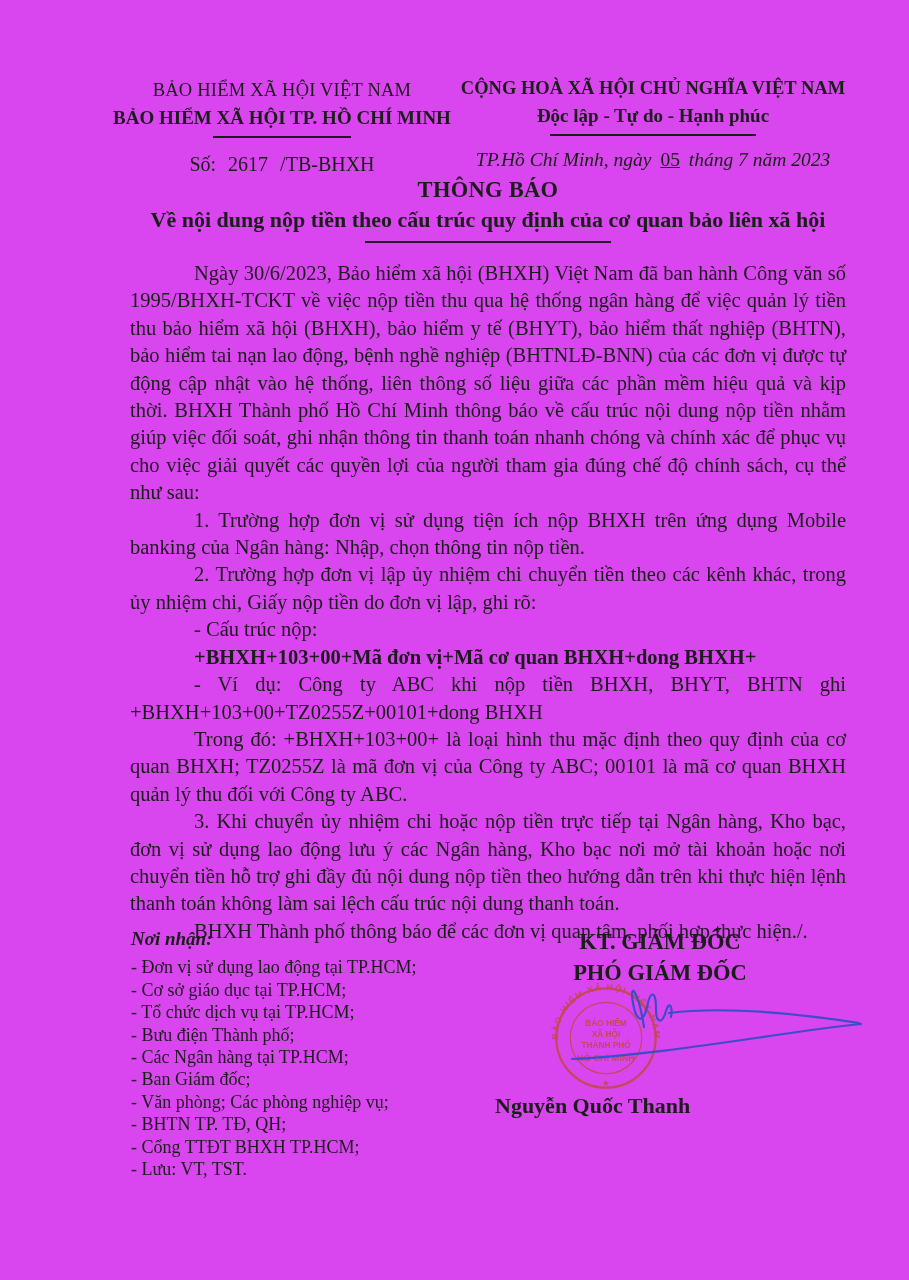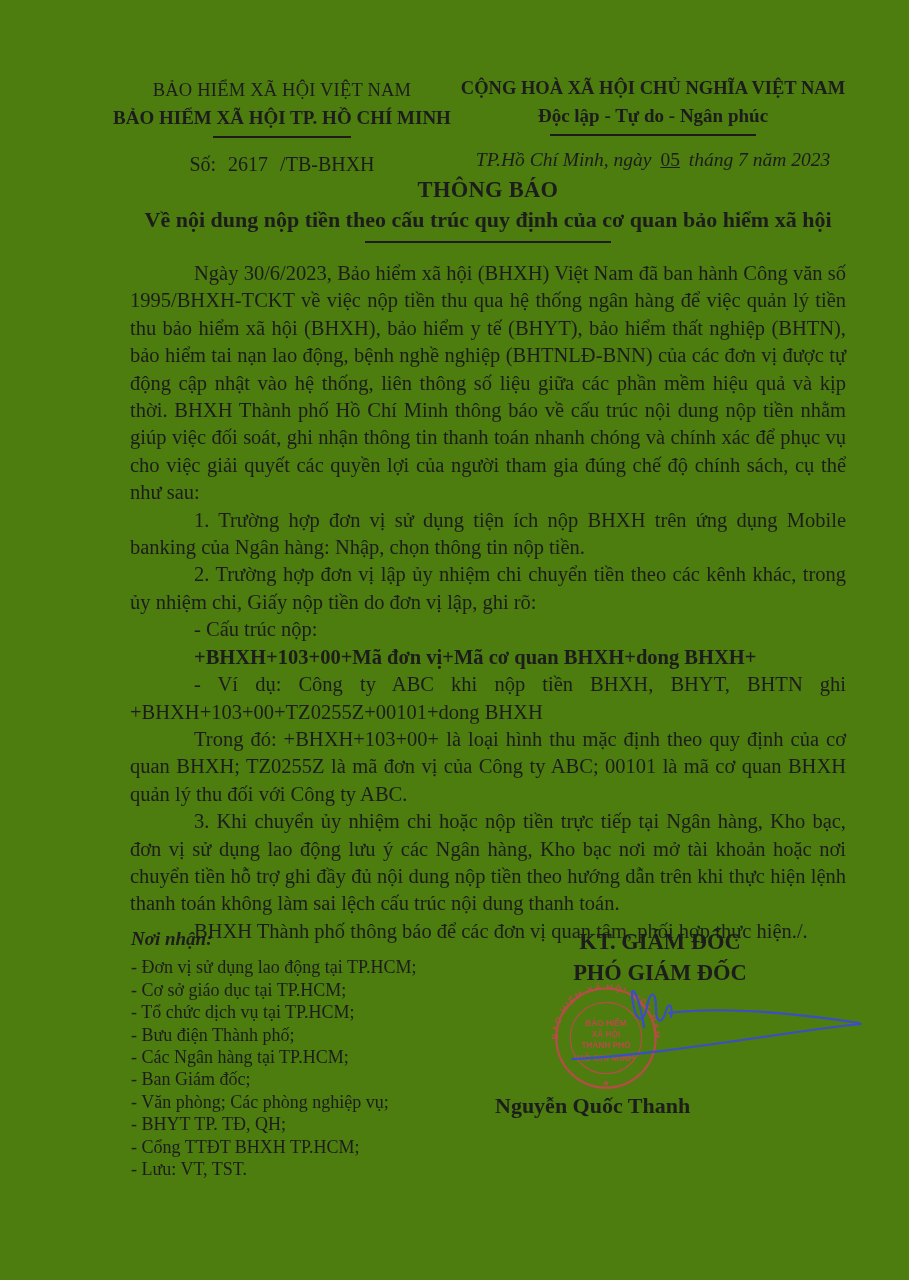--- a/index.html
+++ b/index.html
@@ -1,18 +1,18 @@
 <!DOCTYPE html>
 <html><head>
 <meta charset="utf-8">
 <style>
   html,body { margin:0; padding:0; background:#e8e8e8; }
   .page {
     position:relative; width:909px; height:1280px; margin:0 auto;
-    background:#4d7c0f; color:#1c1c1c;
+    background:#d946ef; color:#1c1c1c;
     font-family:"Liberation Serif","DejaVu Serif",serif;
     overflow:hidden;
   }
   
   .hdr-left  { position:absolute; left:92px;  top:80px; width:380px; text-align:center; }
   .hdr-right { position:absolute; left:452px; top:78px; width:402px; text-align:center; }
   .hdr-l1 { font-size:18.5px; letter-spacing:.2px; }
   .hdr-l1b{ font-size:18.5px; font-weight:bold; }
   .hdr-l2 { font-size:19px;  font-weight:bold; margin-top:6px; }
   .rule-left  { width:138px; border-top:2px solid #1c1c1c; margin:7px auto 0; }
@@ -54,32 +54,32 @@
     <div class="rule-left"></div>
     <div class="doc-no">
       <span>Số:</span>
       <span class="num">2617</span>
       <span>/TB-BHXH</span>
     </div>
   </div>
 
   <div class="hdr-right">
     <div class="hdr-l1b">CỘNG HOÀ XÃ HỘI CHỦ NGHĨA VIỆT NAM</div>
-    <div class="hdr-l2">Độc lập - Tự do - Ngân phúc</div>
+    <div class="hdr-l2">Độc lập - Tự do - Hạnh phúc</div>
     <div class="rule-right"></div>
     <div class="date-line">
       <span class="pre">TP.Hồ Chí Minh, ngày</span>
       <span class="day">05</span>
       <span>tháng 7 năm 2023</span>
     </div>
   </div>
 
   <div class="title-block">
     <div class="title-main">THÔNG BÁO</div>
-    <div class="title-sub">Về nội dung nộp tiền theo cấu trúc quy định của cơ quan bảo hiểm xã hội</div>
+    <div class="title-sub">Về nội dung nộp tiền theo cấu trúc quy định của cơ quan bảo liên xã hội</div>
     <div class="title-rule"></div>
   </div>
 
   <div class="body-text">
     <p>Ngày 30/6/2023, Bảo hiểm xã hội (BHXH) Việt Nam đã ban hành Công văn số 1995/BHXH-TCKT về việc nộp tiền thu qua hệ thống ngân hàng để việc quản lý tiền thu bảo hiểm xã hội (BHXH), bảo hiểm y tế (BHYT), bảo hiểm thất nghiệp (BHTN), bảo hiểm tai nạn lao động, bệnh nghề nghiệp (BHTNLĐ-BNN) của các đơn vị được tự động cập nhật vào hệ thống, liên thông số liệu giữa các phần mềm hiệu quả và kịp thời. BHXH Thành phố Hồ Chí Minh thông báo về cấu trúc nội dung nộp tiền nhằm giúp việc đối soát, ghi nhận thông tin thanh toán nhanh chóng và chính xác để phục vụ cho việc giải quyết các quyền lợi của người tham gia đúng chế độ chính sách, cụ thể như sau:</p>
     <p>1. Trường hợp đơn vị sử dụng tiện ích nộp BHXH trên ứng dụng Mobile banking của Ngân hàng: Nhập, chọn thông tin nộp tiền.</p>
     <p>2. Trường hợp đơn vị lập ủy nhiệm chi chuyển tiền theo các kênh khác, trong ủy nhiệm chi, Giấy nộp tiền do đơn vị lập, ghi rõ:</p>
     <p>- Cấu trúc nộp:</p>
     <p class="bold">+BHXH+103+00+Mã đơn vị+Mã cơ quan BHXH+dong BHXH+</p>
     <p>- Ví dụ: Công ty ABC khi nộp tiền BHXH, BHYT, BHTN ghi +BHXH+103+00+TZ0255Z+00101+dong BHXH</p>
@@ -90,21 +90,21 @@
 
   <div class="recipients">
     <div class="label">Nơi nhận:</div>
     <div>- Đơn vị sử dụng lao động tại TP.HCM;</div>
     <div>- Cơ sở giáo dục tại TP.HCM;</div>
     <div>- Tổ chức dịch vụ tại TP.HCM;</div>
     <div>- Bưu điện Thành phố;</div>
     <div>- Các Ngân hàng tại TP.HCM;</div>
     <div>- Ban Giám đốc;</div>
     <div>- Văn phòng; Các phòng nghiệp vụ;</div>
-    <div>- BHYT TP. TĐ, QH;</div>
+    <div>- BHTN TP. TĐ, QH;</div>
     <div>- Cổng TTĐT BHXH TP.HCM;</div>
     <div>- Lưu: VT, TST.</div>
   </div>
 
   <div class="sig-titles">
     <div>KT. GIÁM ĐỐC</div>
     <div>PHÓ GIÁM ĐỐC</div>
   </div>
 
   <svg class="stamp" viewBox="0 0 140 140">

